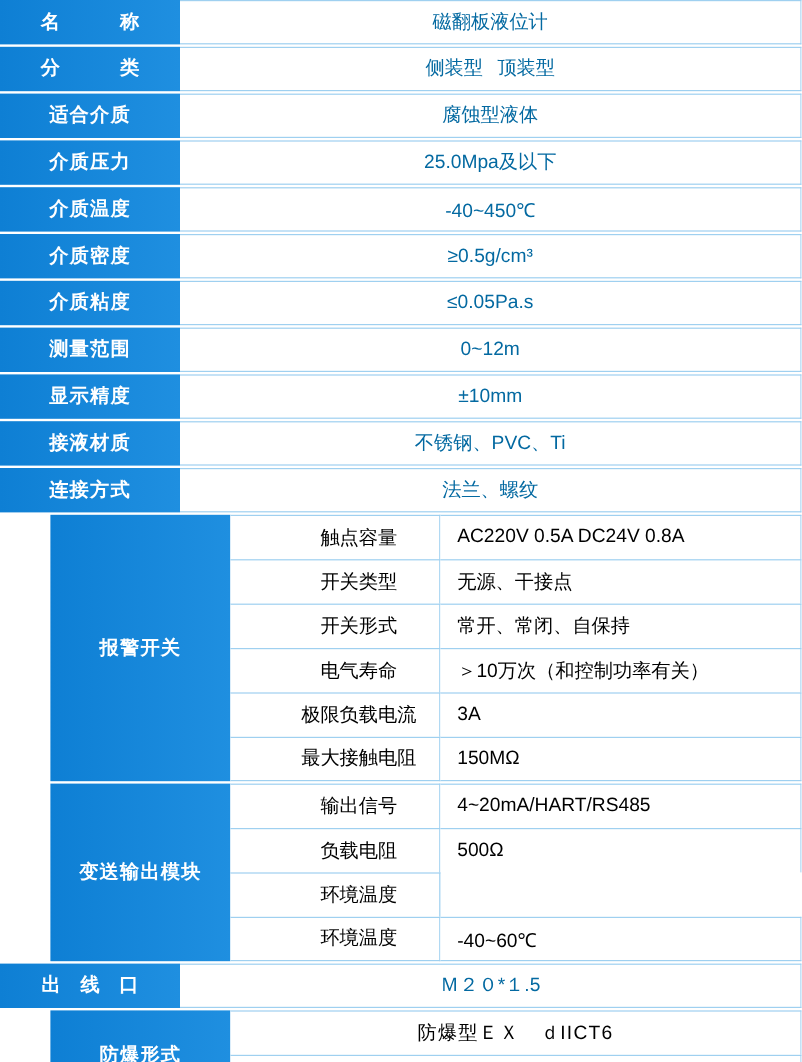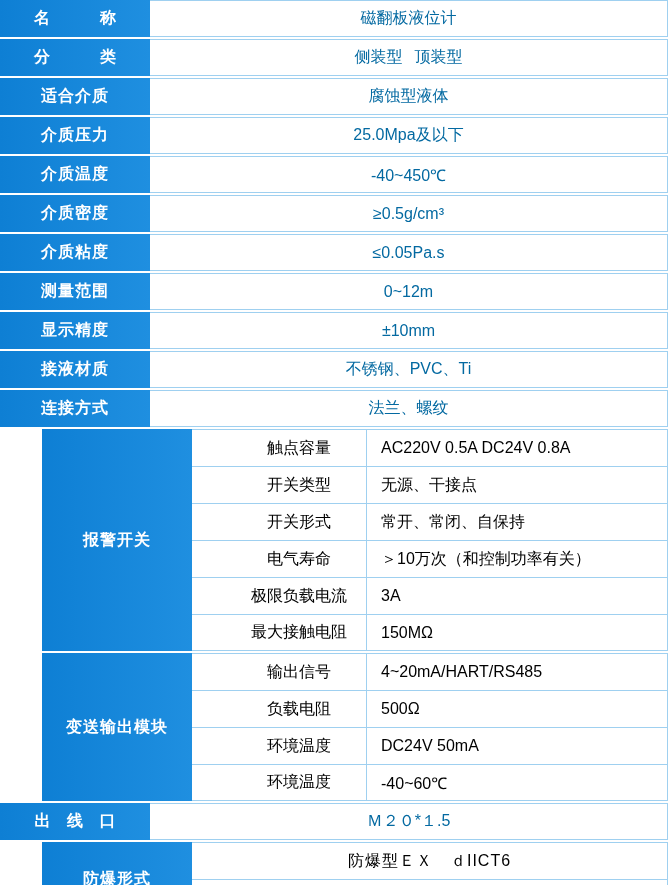--- a/index.html
+++ b/index.html
@@ -252,21 +252,20 @@
       <div class="sub-row">
         <div class="sub-label">输出信号</div>
         <div class="sub-value">4~20mA/HART/RS485</div>
       </div>
       <div class="sub-row">
         <div class="sub-label">负载电阻</div>
         <div class="sub-value">500Ω</div>
       </div>
       <div class="sub-row">
         <div class="sub-label">环境温度</div>
-        <div class="sub-value">DC24V 50mA</div>
       </div>
       <div class="sub-row">
         <div class="sub-label">环境温度</div>
         <div class="sub-value">-40~60℃</div>
       </div>
     </div>
   </div>
 
   <div class="row simple-row">
     <div class="label-cell sp5">出 线 口</div>

